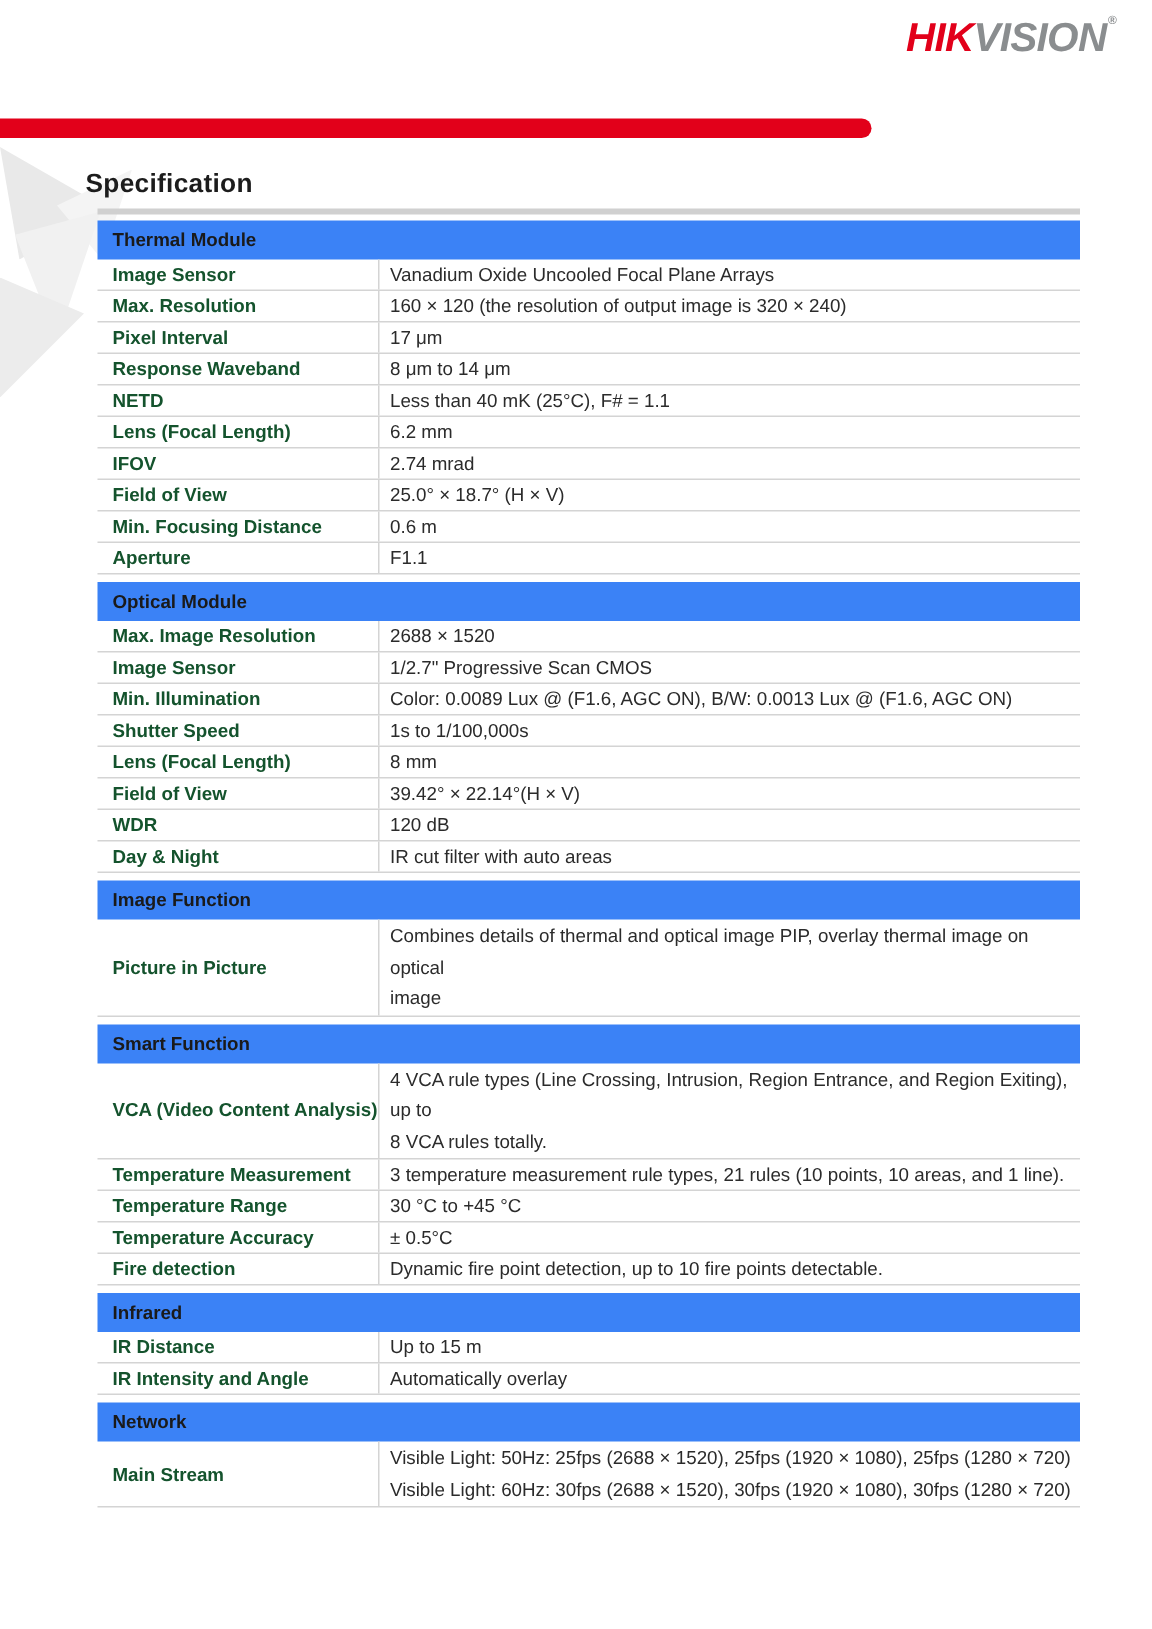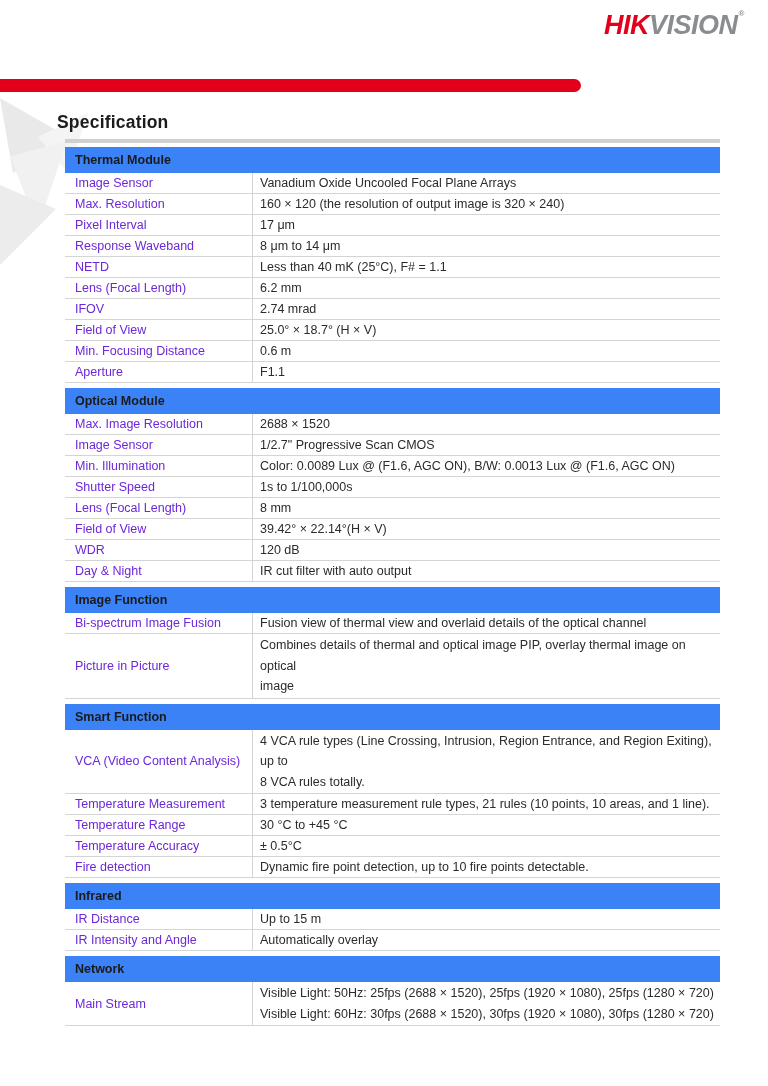--- a/index.html
+++ b/index.html
@@ -35,21 +35,21 @@
   .table-top-strip{height:4px;background:#d0d0d0;margin-bottom:4px;}
   .section-header{
     background:#3b82f6;font-weight:bold;color:#1a1a1a;
     height:26px;line-height:26px;padding-left:10px;margin-top:5px;
   }
   .section-header.first{margin-top:0;}
   .spec-row{display:flex;border-bottom:1px solid #d4d4d4;align-items:stretch;}
   .cell{line-height:20px;}
   .cell.label{
     width:177px;padding-left:10px;border-right:1px solid #d4d4d4;
-    display:flex;align-items:center;flex:none;color:#6d28d9;
+    display:flex;align-items:center;flex:none;color:#14532d;font-weight:bold;
   }
   .cell.value{
     flex:1;padding-left:7px;display:flex;flex-direction:column;justify-content:center;
     color:#2b2b2b;
   }
   .spec-row.multi .cell{padding-top:1px;padding-bottom:1px;}
   .vline{line-height:20px;}
   .spec-row.multi .vline{line-height:20.5px;}
 </style>
 </head>
@@ -175,30 +175,24 @@
         </div>
         <div class="spec-row">
           <div class="cell label">WDR</div>
           <div class="cell value">
             <div class="vline">120 dB</div>
           </div>
         </div>
         <div class="spec-row">
           <div class="cell label">Day &amp; Night</div>
           <div class="cell value">
-            <div class="vline">IR cut filter with auto output</div>
+            <div class="vline">IR cut filter with auto areas</div>
           </div>
         </div>
         <div class="section-header">Image Function</div>
-        <div class="spec-row">
-          <div class="cell label">Bi-spectrum Image Fusion</div>
-          <div class="cell value">
-            <div class="vline">Fusion view of thermal view and overlaid details of the optical channel</div>
-          </div>
-        </div>
         <div class="spec-row multi">
           <div class="cell label">Picture in Picture</div>
           <div class="cell value">
             <div class="vline">Combines details of thermal and optical image PIP, overlay thermal image on optical</div>
             <div class="vline">image</div>
           </div>
         </div>
         <div class="section-header">Smart Function</div>
         <div class="spec-row multi">
           <div class="cell label">VCA (Video Content Analysis)</div>

